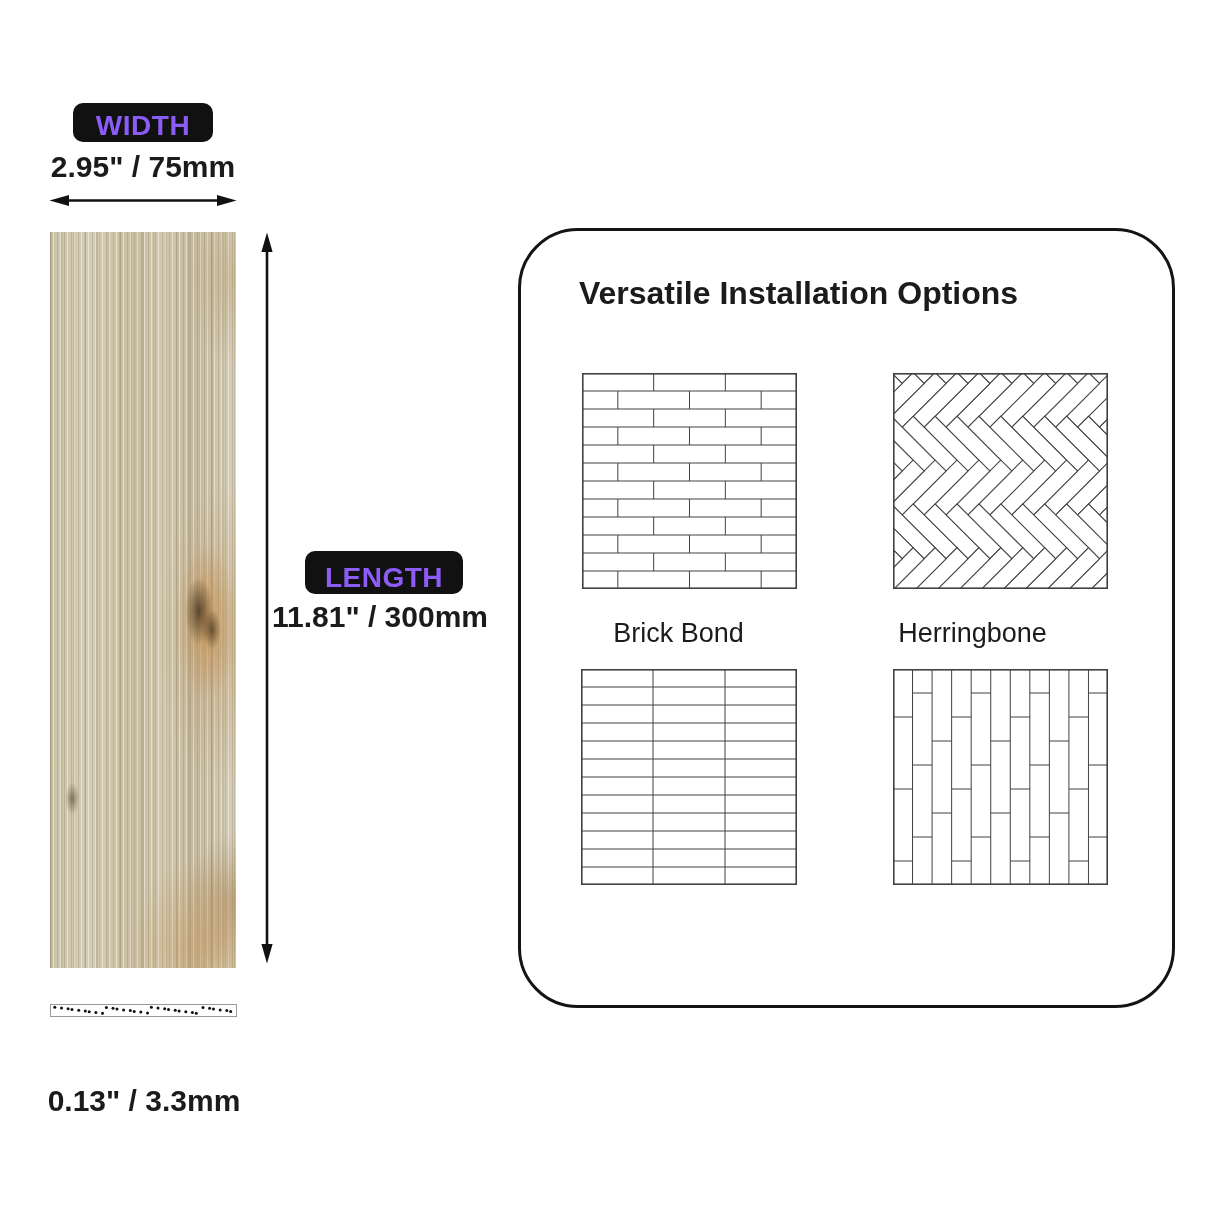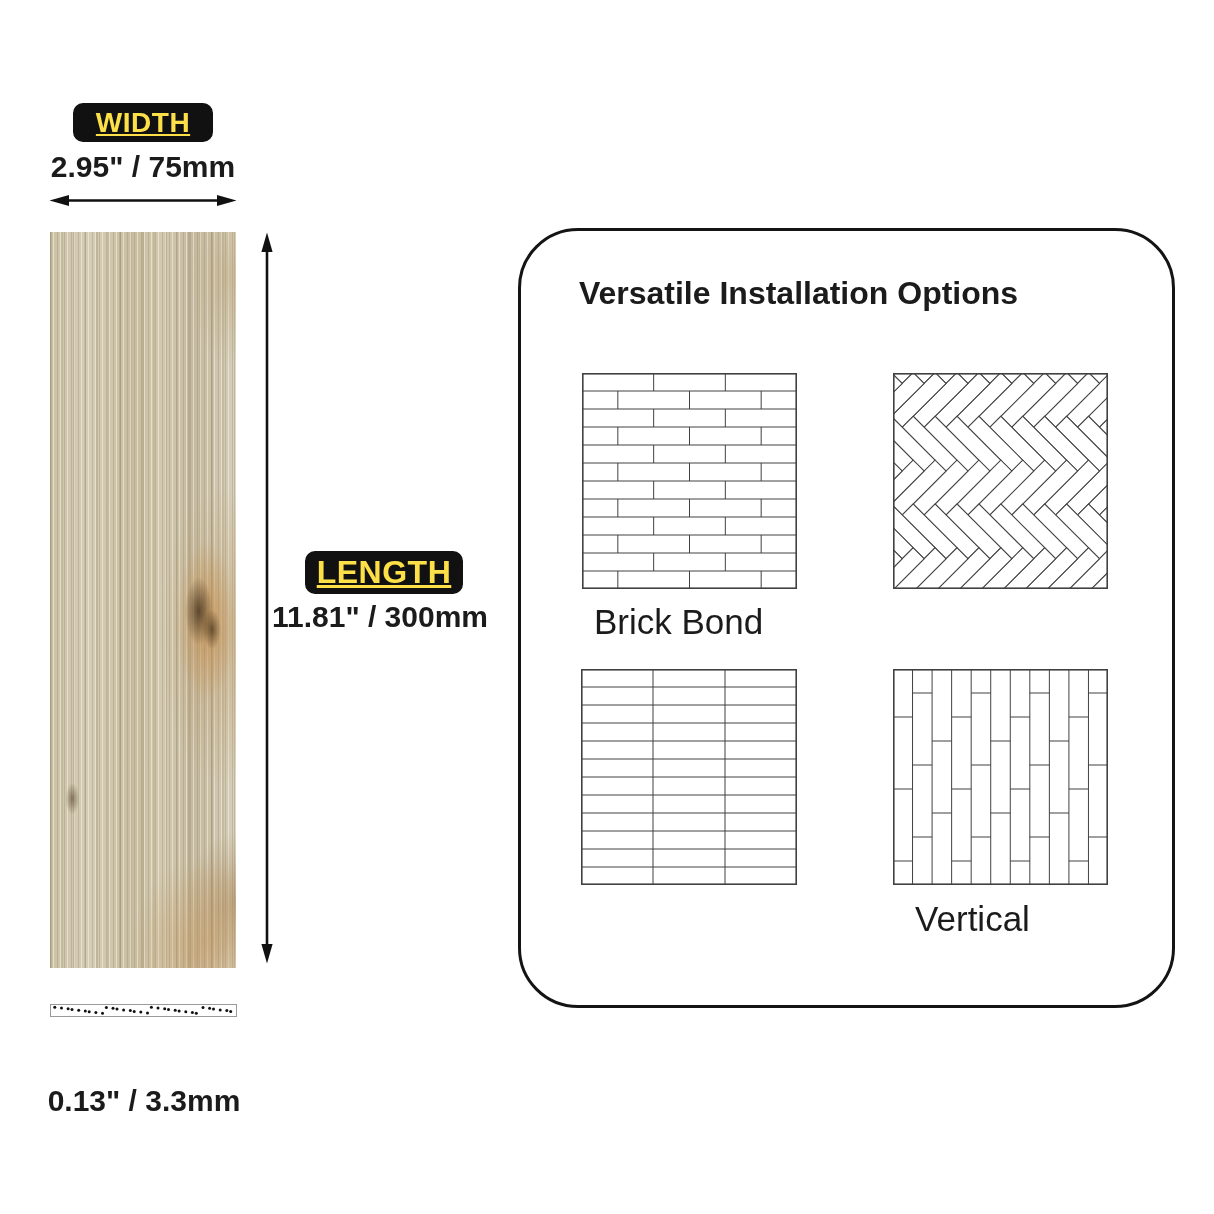--- a/index.html
+++ b/index.html
@@ -10,23 +10,23 @@
     --wood-base:#cfc6ac;
   }
   *{margin:0;padding:0;box-sizing:border-box;}
   html,body{background:#ffffff;}
   .page{
     position:relative;width:1214px;height:1214px;background:#ffffff;overflow:hidden;
     font-family:"Liberation Sans",sans-serif;color:var(--text);
   }
   .abs{position:absolute;}
   .badge{
-    position:absolute;display:flex;align-items:center;justify-content:center;
-    background:var(--badge-bg);color:#fde047;font-weight:bold;
-    border-radius:10px;letter-spacing:.5px;text-decoration:underline;
+    position:absolute;display:flex;align-items:flex-end;justify-content:center;
+    background:var(--badge-bg);color:#8b5cf6;font-weight:bold;
+    border-radius:10px;letter-spacing:.5px;
   }
   .dim-value{
     position:absolute;text-align:center;font-size:30px;font-weight:600;color:var(--text);
     white-space:nowrap;
   }
   #width-badge{left:73px;top:103px;width:140px;height:39px;font-size:28px;}
   #width-value{left:23px;top:150px;width:240px;}
   #width-arrow{left:48px;top:190px;}
   #plank{
     left:50px;top:232px;width:186px;height:736px;
@@ -46,42 +46,42 @@
         rgba(246,242,230,.55) 3px, rgba(246,242,230,.55) 4px,
         rgba(255,255,255,0) 4px, rgba(255,255,255,0) 7px),
       repeating-linear-gradient(90deg,
         rgba(140,125,90,.28) 0px, rgba(140,125,90,.28) 2px,
         rgba(0,0,0,0) 2px, rgba(0,0,0,0) 11px,
         rgba(168,155,120,.30) 11px, rgba(168,155,120,.30) 13px,
         rgba(0,0,0,0) 13px, rgba(0,0,0,0) 23px),
       linear-gradient(90deg,#cbc2a6 0%,#d5cdb6 22%,#c8bda0 45%,#d2c9b0 60%,#c5baa0 78%,#d6cfba 100%);
   }
   #length-arrow{left:255px;top:231px;}
-  #length-badge{left:305px;top:551px;width:158px;height:43px;font-size:32px;}
+  #length-badge{left:305px;top:551px;width:158px;height:43px;font-size:28px;}
   #length-value{left:260px;top:600px;width:240px;}
   #thickness-strip{left:50px;top:1004px;}
   #thickness-badge{left:38px;top:1036px;width:212px;height:40px;font-size:29px;}
   #thickness-value{left:24px;top:1084px;width:240px;}
   .panel{
     position:absolute;left:518px;top:228px;width:657px;height:780px;
     border:3px solid var(--panel-border);border-radius:60px;background:#ffffff;
   }
   .panel-title{
     position:absolute;left:0;right:0;top:44px;text-align:center;
     transform:translateX(-48px);
     font-size:32px;font-weight:bold;color:var(--text);white-space:nowrap;
   }
   .pattern-svg{position:absolute;display:block;}
   #pat-brick{left:61px;top:142px;}
   #pat-herringbone{left:372px;top:142px;}
   #pat-stack{left:60px;top:438px;}
   #pat-vertical{left:372px;top:438px;}
   .pattern-label{
     position:absolute;width:215px;text-align:center;
-    font-size:35px;font-weight:500;color:var(--text);white-space:nowrap;
+    font-size:27px;font-weight:500;color:var(--text);white-space:nowrap;margin-top:16px;
   }
   #lbl-brick{left:61px;top:371px;transform:translateX(-11px);}
   #lbl-herringbone{left:372px;top:371px;transform:translateX(-28px);}
   #lbl-stack{left:60px;top:668px;width:216px;transform:translateX(-11px);}
   #lbl-vertical{left:372px;top:668px;transform:translateX(-28px);}
 </style>
 </head>
 <body>
 
 <div class="page">
@@ -566,16 +566,16 @@
         <line x1="175.90909090909093" y1="48" x2="195.45454545454547" y2="48" stroke="#414141" stroke-width="1"></line>
         <line x1="175.90909090909093" y1="120" x2="195.45454545454547" y2="120" stroke="#414141" stroke-width="1"></line>
         <line x1="175.90909090909093" y1="192" x2="195.45454545454547" y2="192" stroke="#414141" stroke-width="1"></line>
         <line x1="195.45454545454547" y1="24" x2="215" y2="24" stroke="#414141" stroke-width="1"></line>
         <line x1="195.45454545454547" y1="96" x2="215" y2="96" stroke="#414141" stroke-width="1"></line>
         <line x1="195.45454545454547" y1="168" x2="215" y2="168" stroke="#414141" stroke-width="1"></line>
         <rect x="0.8" y="0.8" width="213.4" height="214.4" fill="none" stroke="#414141" stroke-width="1.6"></rect>
       </svg>
 
     <div class="pattern-label" id="lbl-brick">Brick Bond</div>
-    <div class="pattern-label" id="lbl-vertical">Vertical</div>
+    <div class="pattern-label" id="lbl-herringbone">Herringbone</div>
   </div>
 
 </div>
 
 </body></html>

